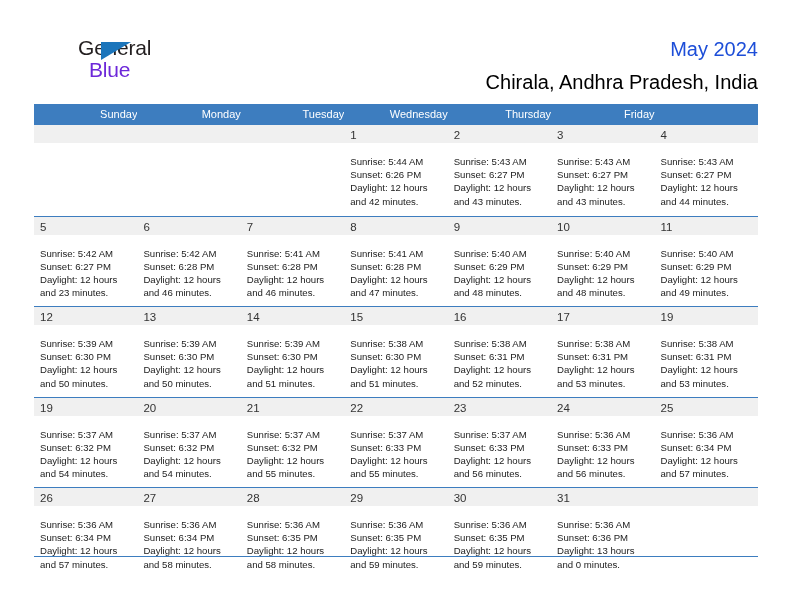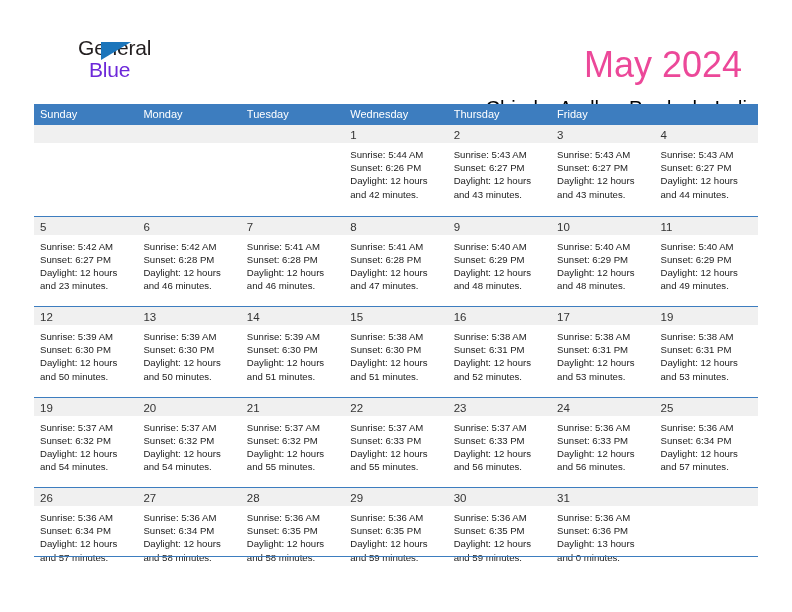--- a/index.html
+++ b/index.html
@@ -64,25 +64,25 @@
     color: #6d28d9;
     font-family: "Liberation Sans", sans-serif;
   }
   .title-block {
     position: absolute;
     right: 34px;
     top: 32px;
     text-align: right;
   }
   .cal-title {
-    font-size: 36px;
-    color: #ec4899;
+    font-size: 20px;
+    color: #1d4ed8;
     line-height: 34px;
     font-weight: normal;
-    margin: 16px;
+    margin: 0;
   }
   .cal-subtitle {
     font-size: 20px;
     color: #000000;
     line-height: 20px;
     margin: 6px 0 0 0;
     font-weight: normal;
   }
 
   
@@ -97,23 +97,23 @@
     width: 724px;
     height: 21px;
     background: #3d7dbf;
   }
   .dow-cell {
     width: 103.43px;
     box-sizing: border-box;
     color: #ffffff;
     font-size: 11px;
     line-height: 21px;
-    padding-left: 6px;
     white-space: nowrap;
     overflow: hidden;
+    text-align: right;
   }
   .week-row {
     display: flex;
     width: 724px;
     height: 90.5px;
     border-top: 1px solid #3d7dbf;
     box-sizing: border-box;
   }
   .week-row.first {
     border-top: none;
@@ -133,21 +133,21 @@
     background: #f0f0f0;
     padding-left: 6px;
     box-sizing: border-box;
   }
   .date-num {
     font-size: 11.5px;
     color: #333333;
     line-height: 18px;
   }
   .cell-body {
-    padding: 5px 6px 0 6px;
+    padding: 12px 6px 0 6px;
     box-sizing: border-box;
   }
   .cell-line {
     font-size: 9.6px;
     line-height: 13.2px;
     color: #222222;
     white-space: nowrap;
   }
   .bottom-rule {
     position: absolute;

